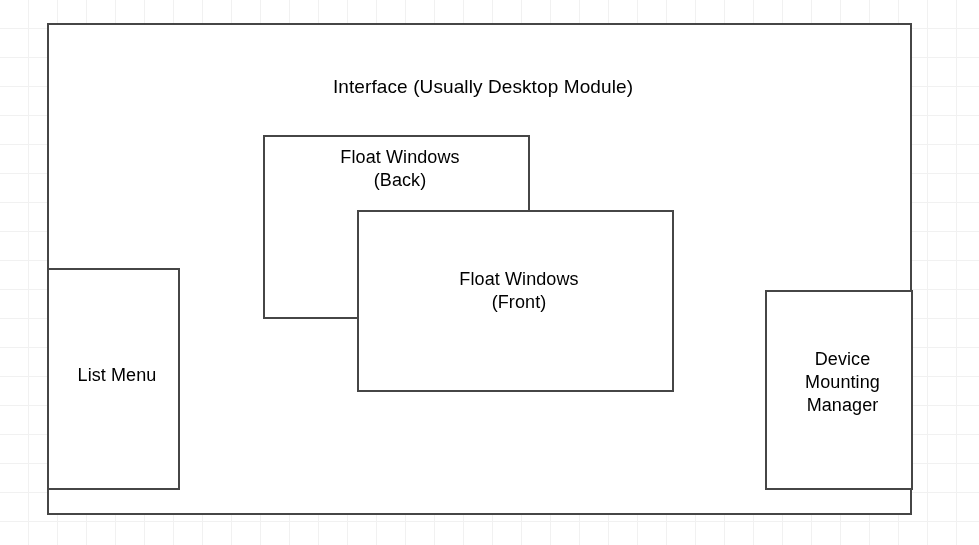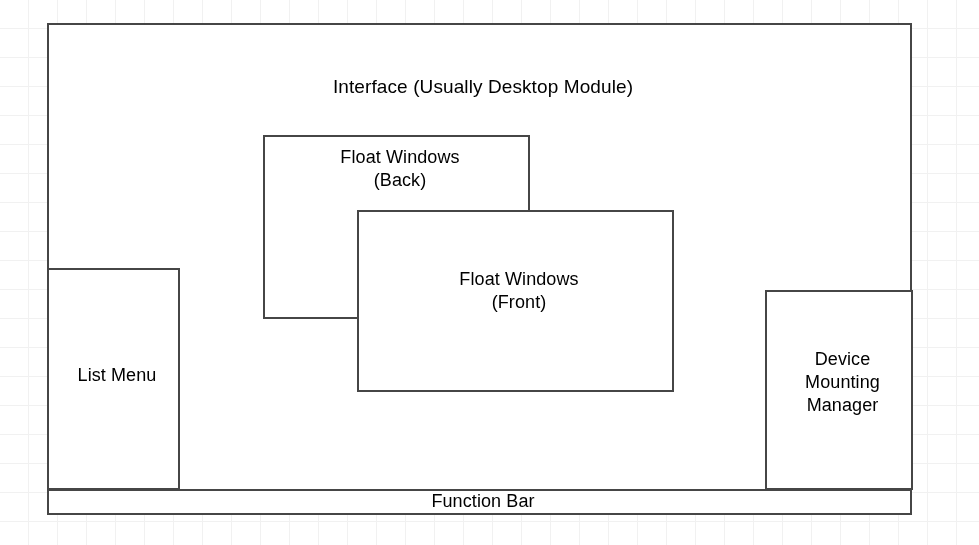--- a/index.html
+++ b/index.html
@@ -153,17 +153,14 @@
   <div class="box" id="float-window-back">
     <div class="label" id="float-window-back-label">Float Windows
 (Back)</div>
   </div>
 
   <div class="box" id="float-window-front">
     <div class="label" id="float-window-front-label">Float Windows
 (Front)</div>
   </div>
 
-  <div class="box" id="function-bar">
-    <div class="label" id="function-bar-label">Function Bar</div>
-  </div>
 
 </div>
 
 </body></html>

